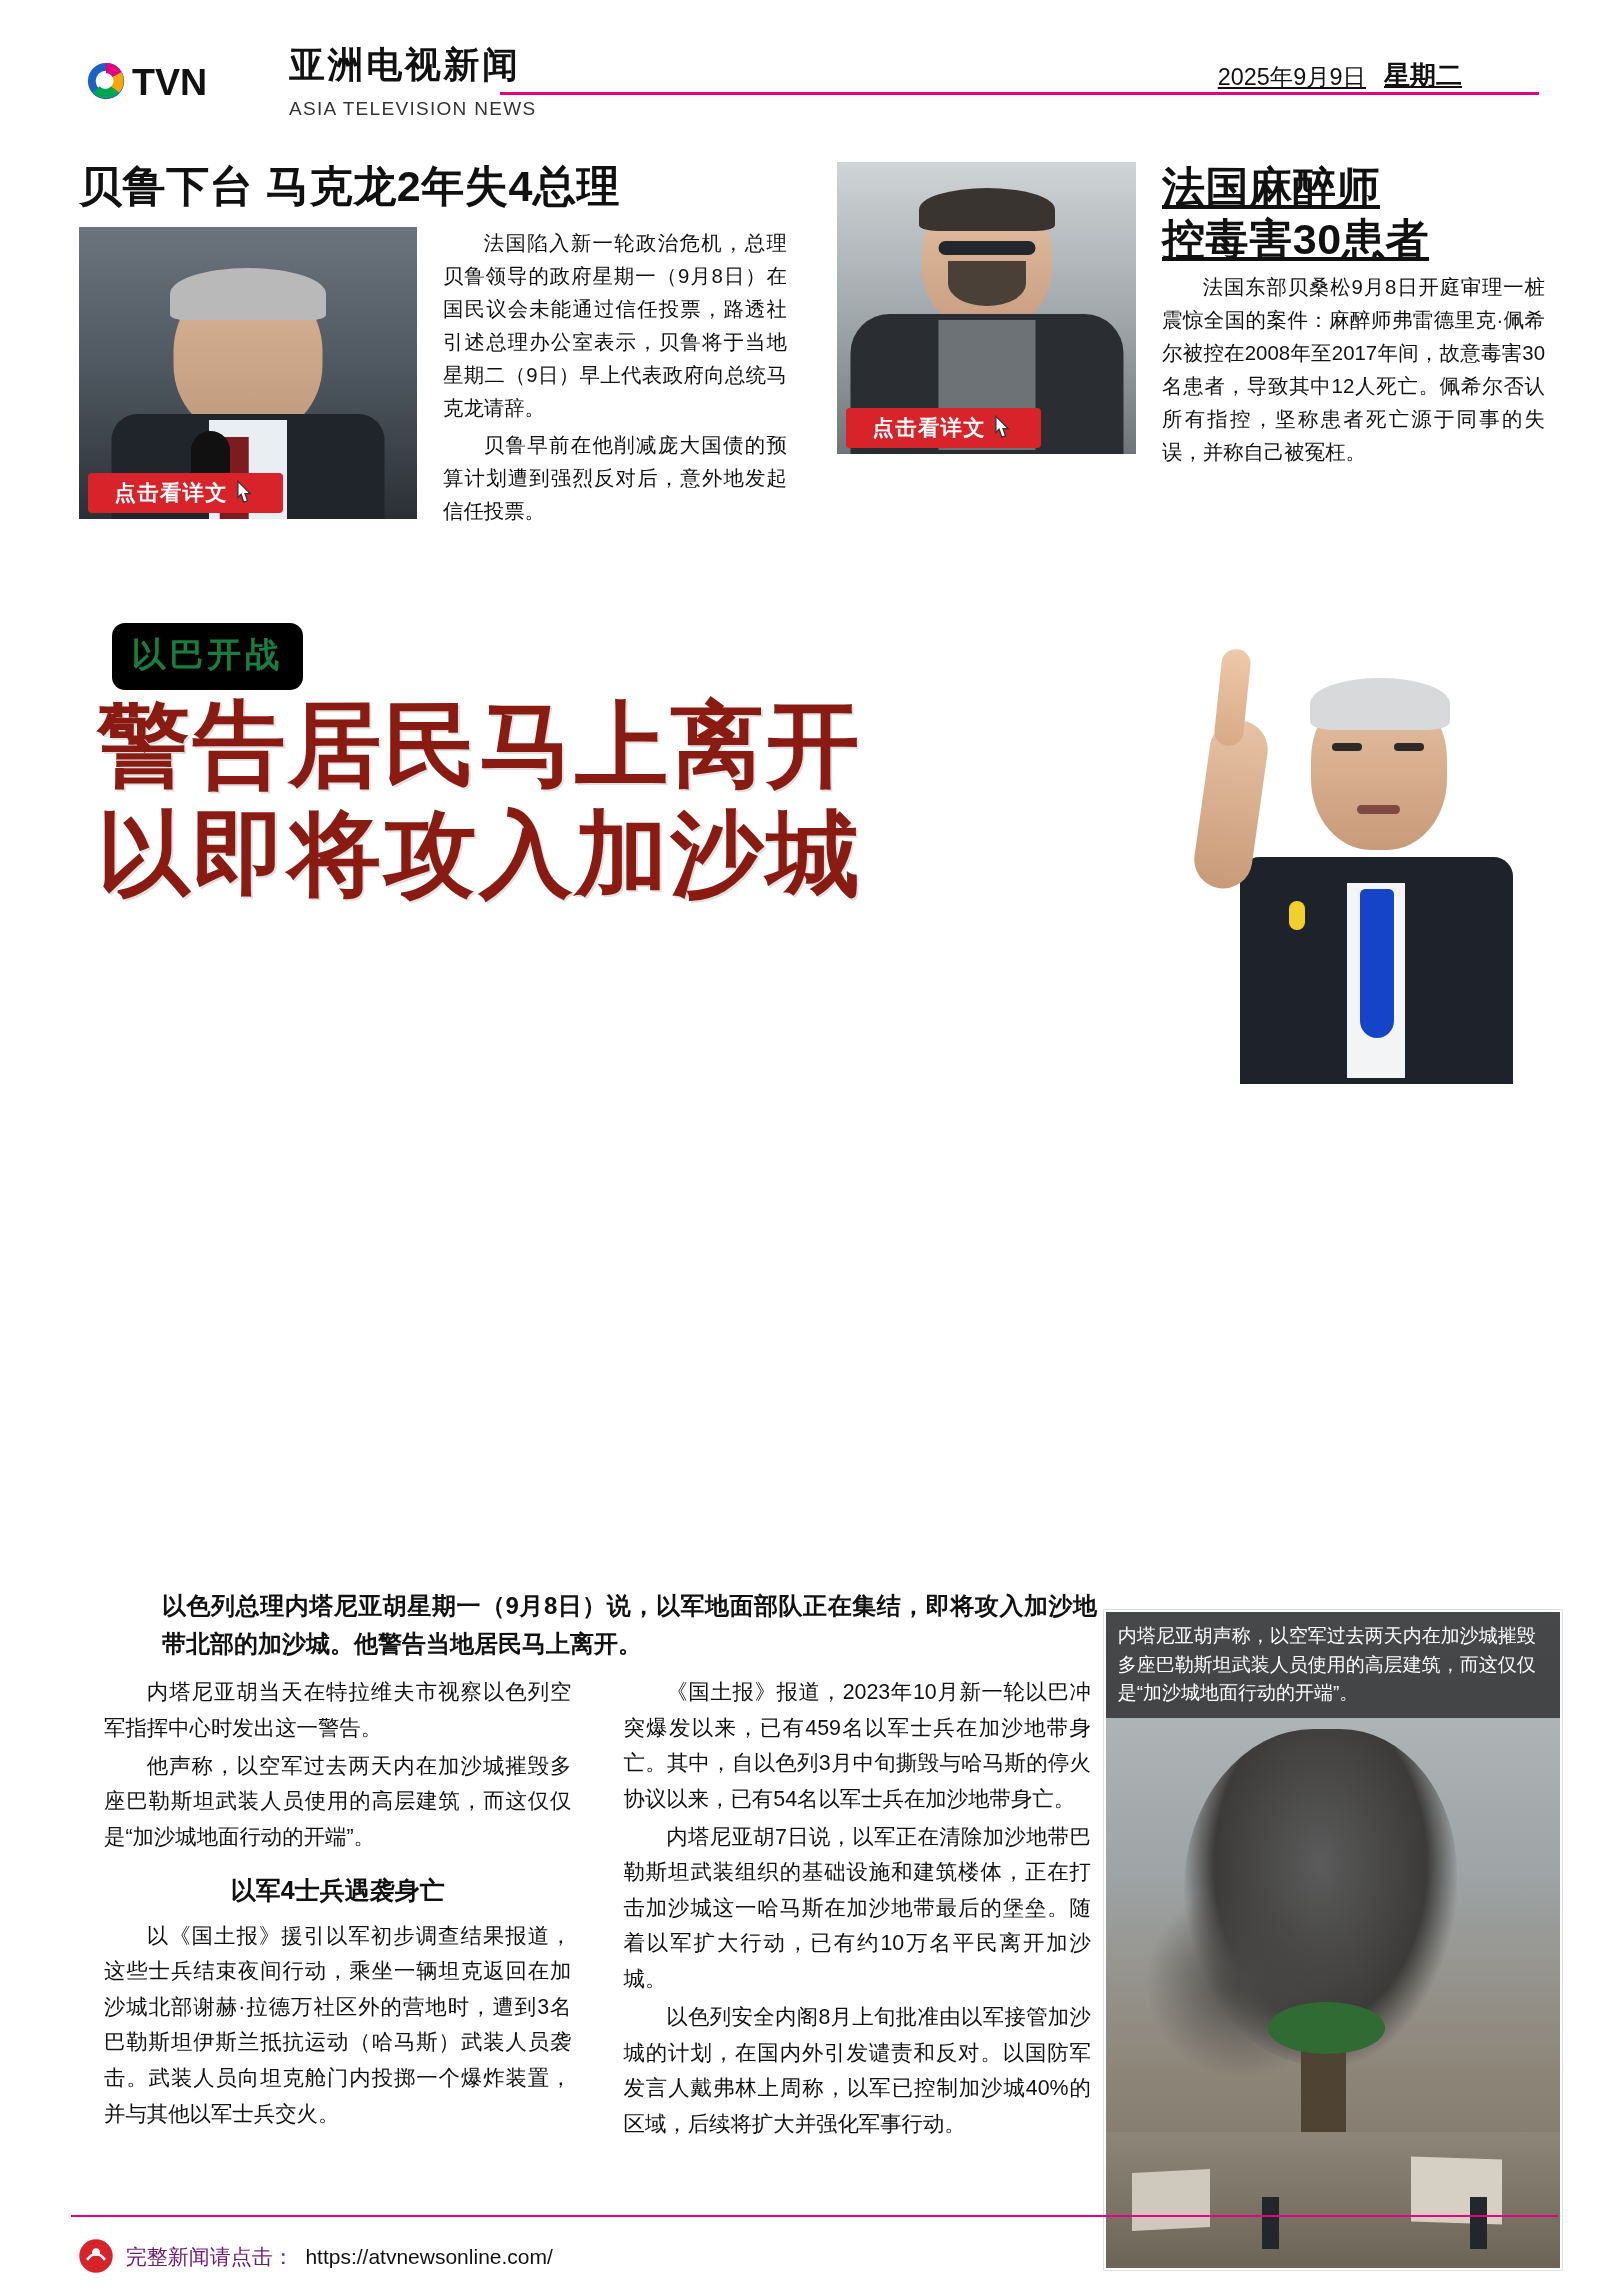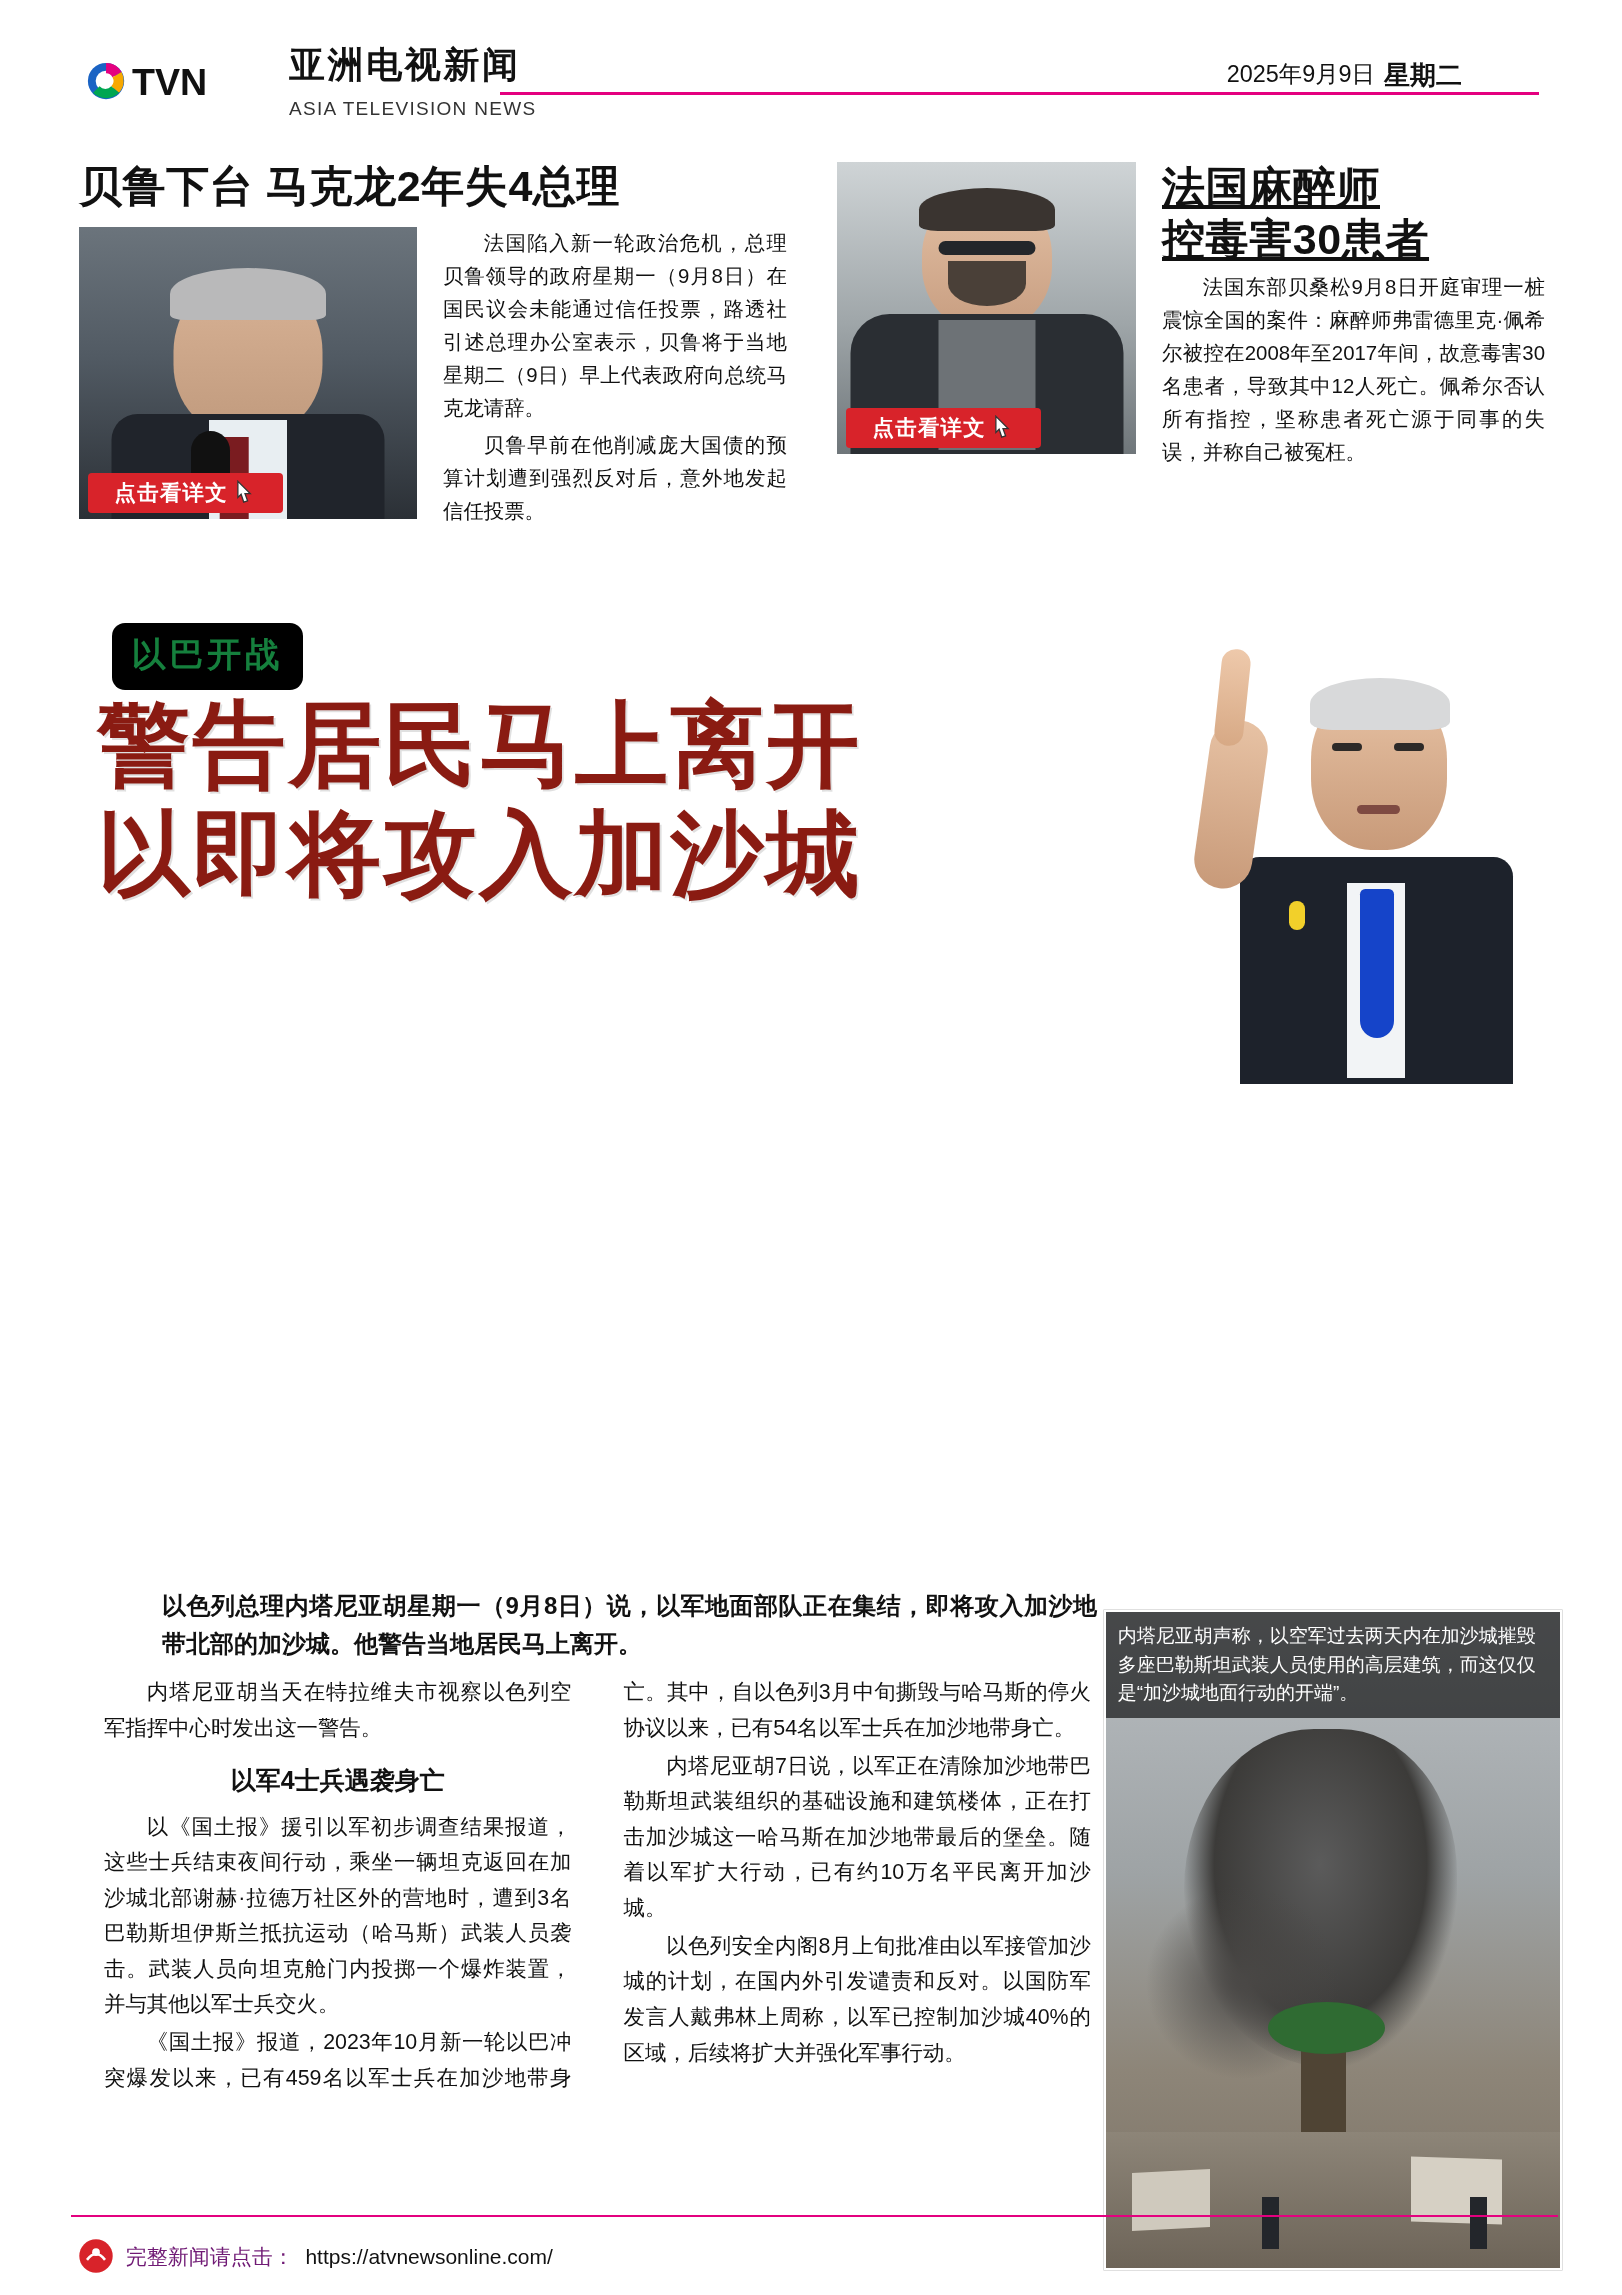--- a/index.html
+++ b/index.html
@@ -27,21 +27,21 @@
     font-size:36px;font-weight:700;letter-spacing:2.6px;line-height:1;color:#111;
   }
   .logo-en{
     font-size:19px;letter-spacing:1.3px;color:#333;margin-top:16px;line-height:1;
   }
   .logo-text{display:flex;flex-direction:column;justify-content:center;}
   .header-rule{
     position:absolute;left:500px;top:92px;width:1039px;height:3.2px;background:#e4007f;
   }
   .header-date{
-    position:absolute;right:84px;top:58px;display:flex;align-items:flex-start;gap:9px;
+    position:absolute;right:84px;top:58px;display:flex;align-items:flex-end;gap:18px;text-decoration:underline;
   }
   .header-date .d{font-size:23.4px;color:#111;}
   .header-date .w{font-size:26px;font-weight:700;color:#111;}
 
   
   .top-left{position:absolute;left:79px;top:162px;width:708px;}
   .top-right{position:absolute;left:837px;top:162px;width:708px;}
 
   .headline-lg{
     font-size:43px;font-weight:700;line-height:1.15;letter-spacing:0.6px;color:#111;margin:0 0 14.3px 0;
@@ -242,20 +242,21 @@
       <div style="position:absolute;left:195px;top:195px;width:43px;height:9px;border-radius:4.5px;background:#7e4a42;"></div>
       <div style="position:absolute;left:40px;top:110px;width:58px;height:169px;border-radius:29px;background:linear-gradient(180deg,#e7c2a4 0%,#c89a79 100%);transform:rotate(8deg);"></div>
       <div style="position:absolute;left:56px;top:39px;width:28.6px;height:97px;border-radius:14.3px;background:linear-gradient(180deg,#eec9ab 0%,#d7a985 100%);transform:rotate(6deg);"></div>
       <div style="position:absolute;left:127px;top:291px;width:15.6px;height:28.6px;border-radius:7.8px;background:#f2d02a;"></div>
     </div>
 
     <div class="standfirst">以色列总理内塔尼亚胡星期一（9月8日）说，以军地面部队正在集结，即将攻入加沙地带北部的加沙城。他警告当地居民马上离开。</div>
 
     <div class="cols">
       <p>内塔尼亚胡当天在特拉维夫市视察以色列空军指挥中心时发出这一警告。</p>
+      <p>他声称，以空军过去两天内在加沙城摧毁多座巴勒斯坦武装人员使用的高层建筑，而这仅仅是“加沙城地面行动的开端”。</p>
       <p class="subhead">以军4士兵遇袭身亡</p>
       <p>以《国土报》援引以军初步调查结果报道，这些士兵结束夜间行动，乘坐一辆坦克返回在加沙城北部谢赫·拉德万社区外的营地时，遭到3名巴勒斯坦伊斯兰抵抗运动（哈马斯）武装人员袭击。武装人员向坦克舱门内投掷一个爆炸装置，并与其他以军士兵交火。</p>
       <p>《国土报》报道，2023年10月新一轮以巴冲突爆发以来，已有459名以军士兵在加沙地带身亡。其中，自以色列3月中旬撕毁与哈马斯的停火协议以来，已有54名以军士兵在加沙地带身亡。</p>
       <p>内塔尼亚胡7日说，以军正在清除加沙地带巴勒斯坦武装组织的基础设施和建筑楼体，正在打击加沙城这一哈马斯在加沙地带最后的堡垒。随着以军扩大行动，已有约10万名平民离开加沙城。</p>
       <p>以色列安全内阁8月上旬批准由以军接管加沙城的计划，在国内外引发谴责和反对。以国防军发言人戴弗林上周称，以军已控制加沙城40%的区域，后续将扩大并强化军事行动。</p>
     </div>
 
     <div class="gaza-photo">
       <div class="ph" style="background:linear-gradient(180deg,#b9bec2 0%,#9ea3a5 40%,#8d8578 70%,#7a7063 100%);"></div>
       <div style="position:absolute;left:78px;top:117px;width:273px;height:338px;border-radius:50% 45% 40% 55%;background:radial-gradient(ellipse at 50% 40%,#5b5b5b 0%,#3c3b39 55%,rgba(60,59,57,0) 72%);"></div>

